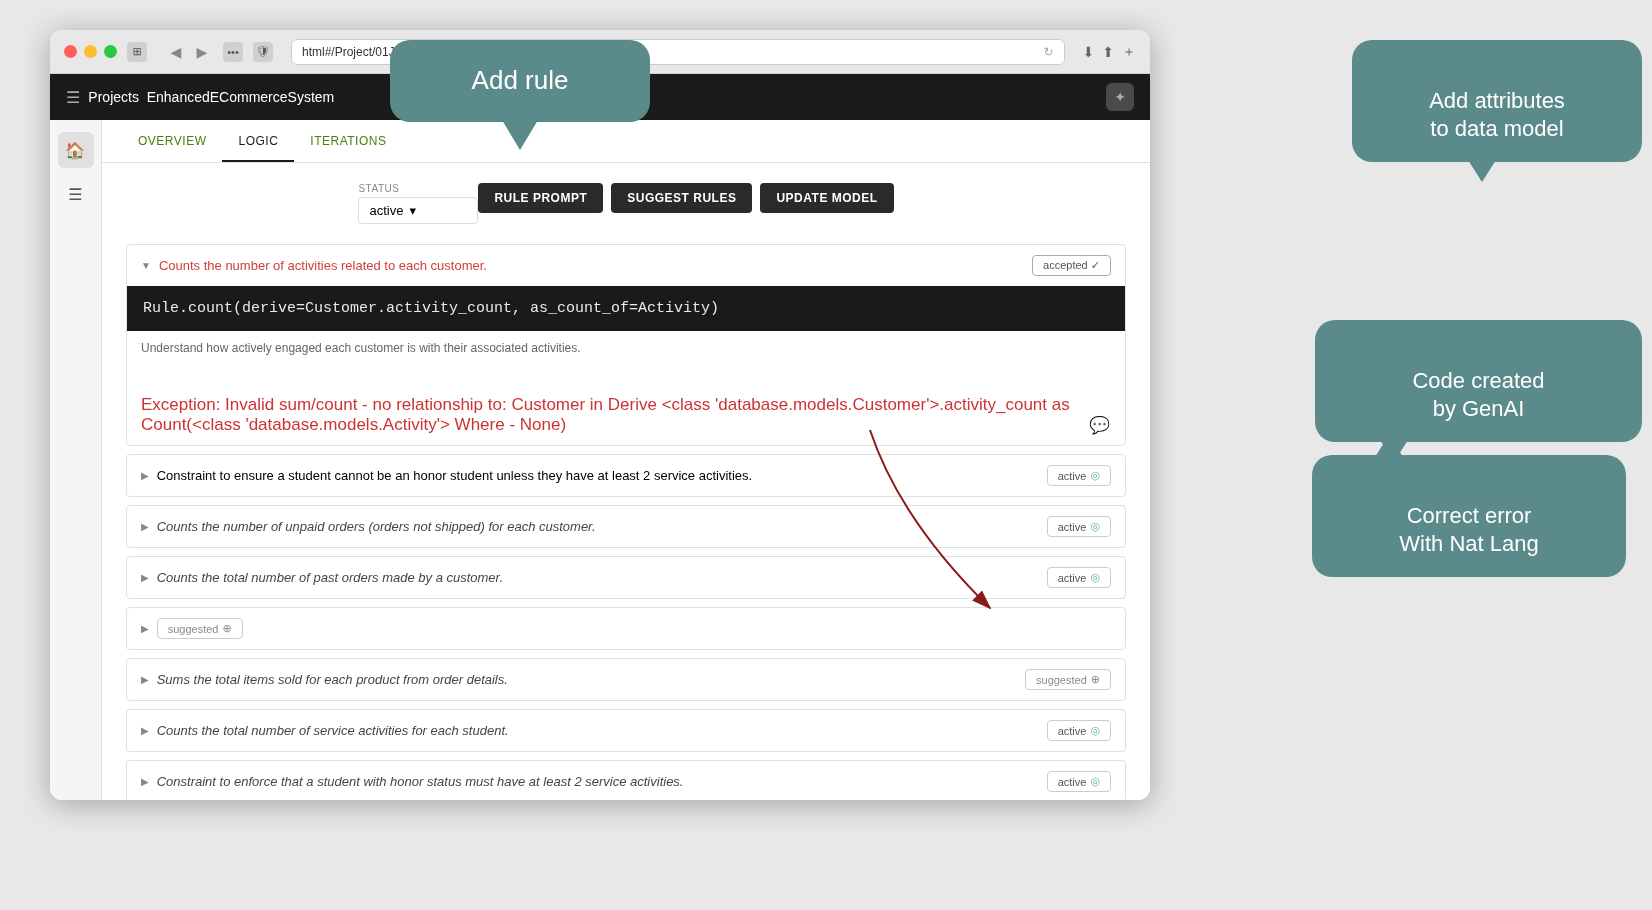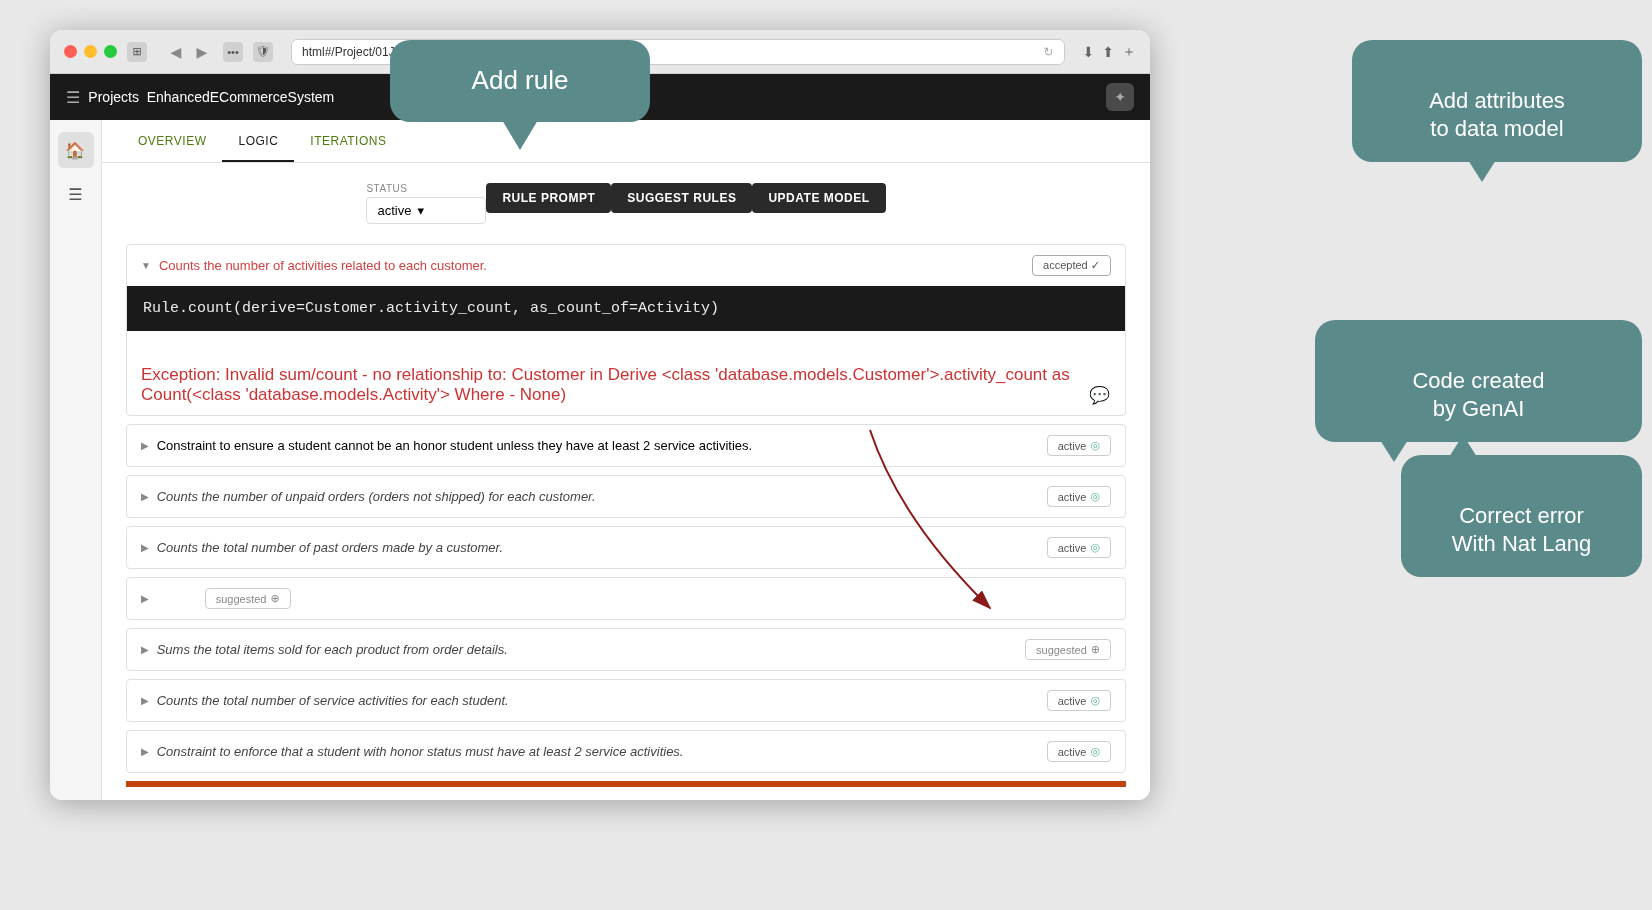--- a/index.html
+++ b/index.html
@@ -258,20 +258,21 @@
       border: 1px solid #ddd;
       border-radius: 4px;
       padding: 5px 10px;
       font-size: 13px;
       cursor: pointer;
       min-width: 120px;
     }
 
     .action-buttons {
       display: flex;
+      gap: 8px;
       align-items: center;
     }
 
     .btn-dark {
       background: #2a2a2a;
       color: white;
       border: none;
       padding: 8px 16px;
       border-radius: 4px;
       font-size: 12px;
@@ -318,21 +319,20 @@
     .badge {
       display: flex;
       align-items: center;
       gap: 4px;
       border: 1px solid #ccc;
       border-radius: 4px;
       padding: 3px 10px;
       font-size: 11px;
       color: #555;
       background: white;
-      margin-left: 48px;
     }
 
     .badge-accepted {
       border-color: #aaa;
     }
 
     .badge-active {
       border-color: #ccc;
     }
 
@@ -416,22 +416,22 @@
       top: 320px;
       right: 10px;
       width: 327px;
       padding: 18px 24px;
       font-size: 22px;
       border-radius: 20px;
     }
 
     .annotation-correct-error {
       top: 455px;
-      right: 10px;
-      width: 241px;
+      right: 26px;
+      width: 314px;
       padding: 18px 24px;
       font-size: 22px;
       border-radius: 20px;
     }
 
     
     .arrows-overlay {
       position: absolute;
       top: 0;
       left: 0;
@@ -574,20 +574,21 @@
           <div class="rule-header">
             <span class="rule-chevron">▼</span>
             <span class="rule-title error">Counts the number of activities related to each customer.</span>
             <div class="badge badge-accepted">
               <span>accepted ✓</span>
             </div>
           </div>
           <div class="rule-expanded">
             <span class="rule-code">Rule.count(derive=Customer.activity_count, as_count_of=Activity)</span>
           </div>
+          <div class="rule-description">Understand how actively engaged each customer is with their associated activities.</div>
           <div class="rule-error">
             <span>Exception: Invalid sum/count - no relationship to: Customer in Derive &lt;class 'database.models.Customer'&gt;.activity_count as Count(&lt;class 'database.models.Activity'&gt; Where - None)</span>
             <span class="rule-error-icon">💬</span>
           </div>
         </div>
 
         <div class="rule-card">
           <div class="rule-header">
             <span class="rule-chevron">▶</span>
             <span class="rule-title">Constraint to ensure a student cannot be an honor student unless they have at least 2 service activities.</span>

